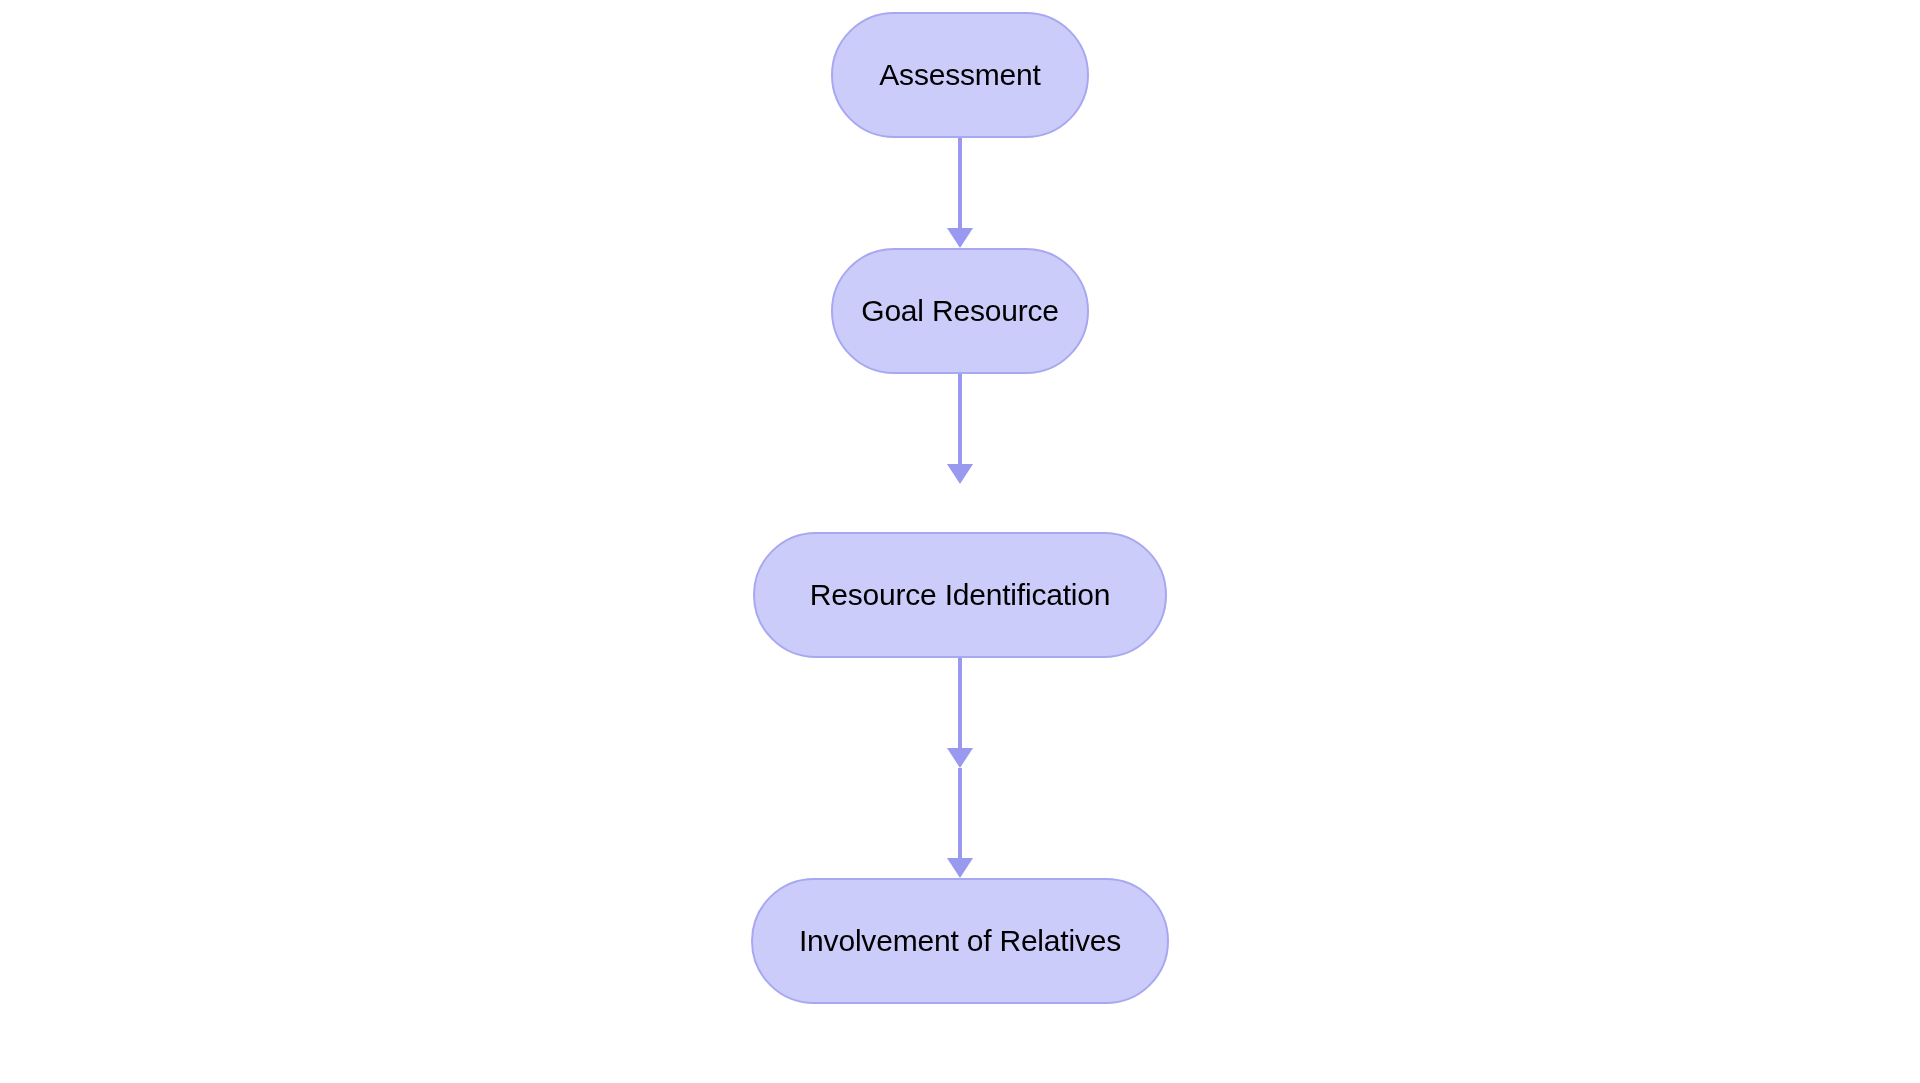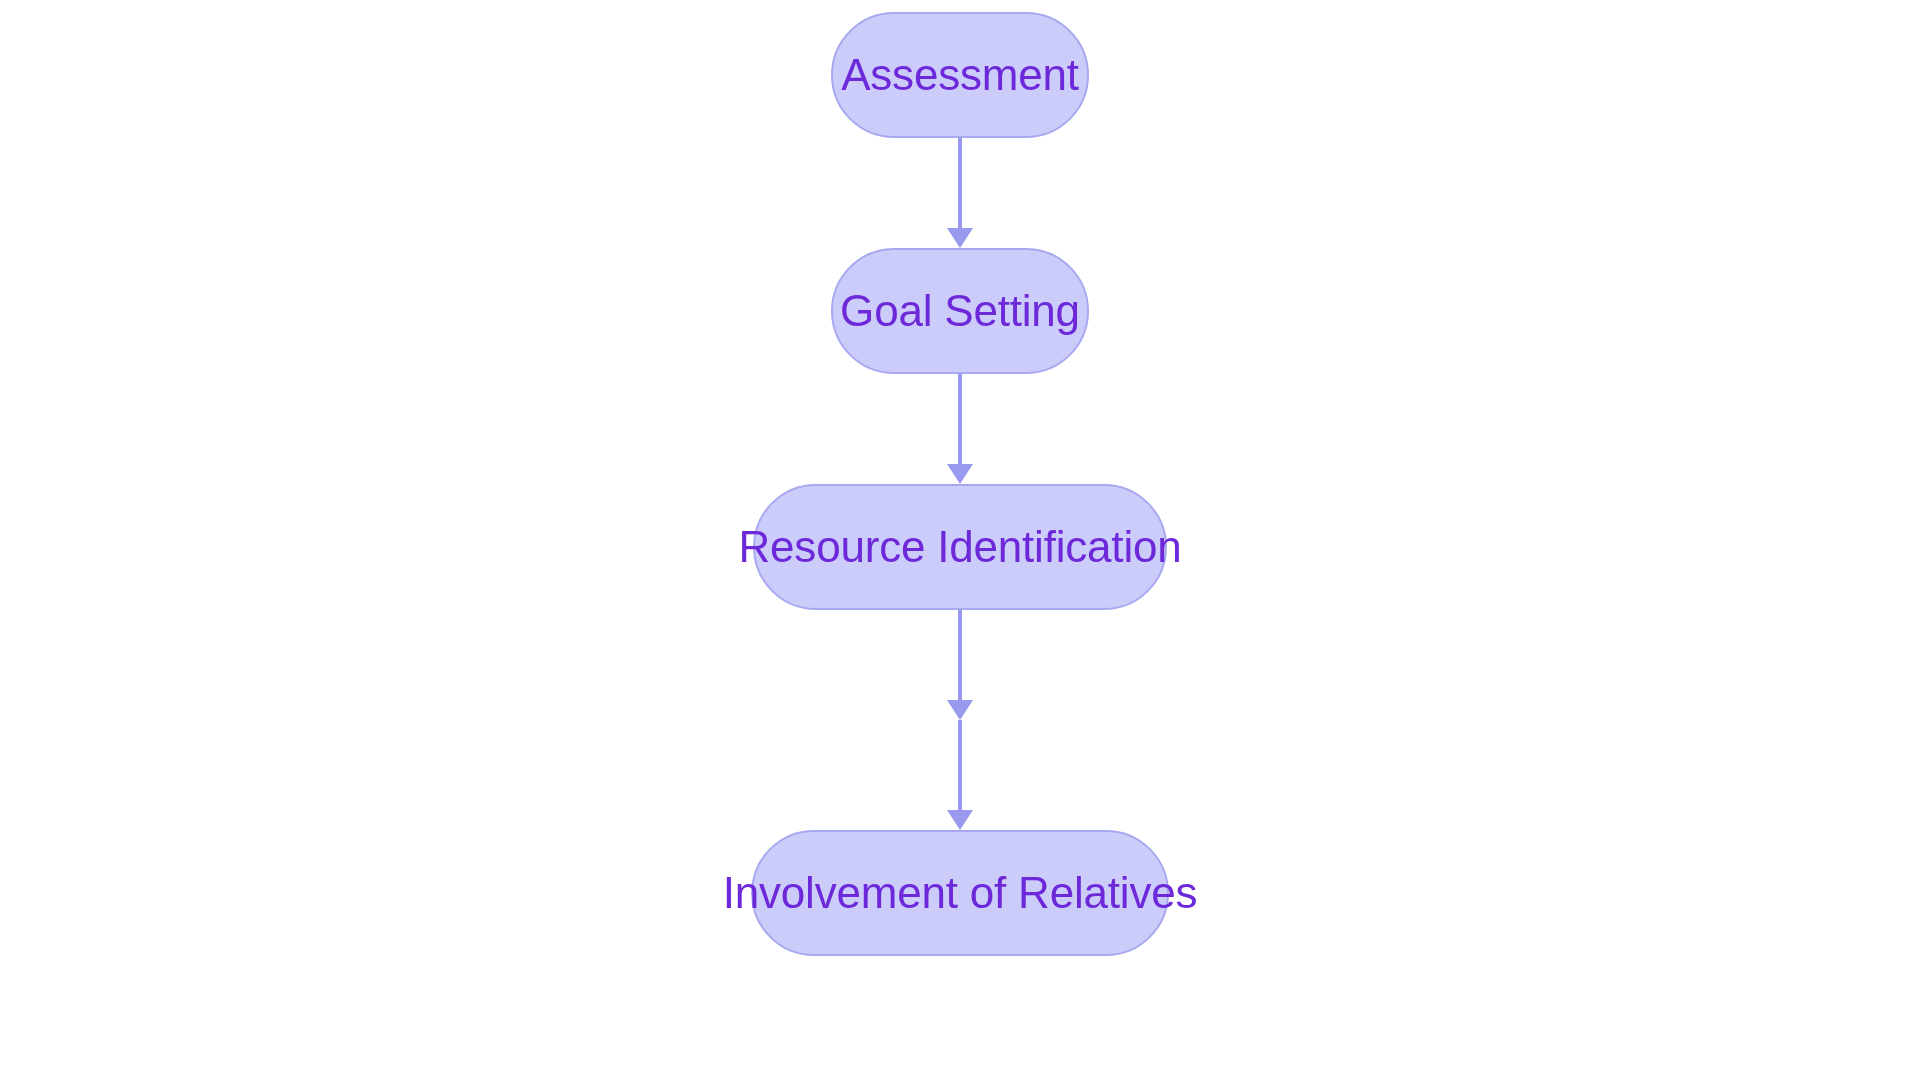--- a/index.html
+++ b/index.html
@@ -40,30 +40,30 @@
     border-radius: 63px;
     background: #ccccfb;
     border: 2px solid #a8a8f0;
     display: flex;
     align-items: center;
     justify-content: center;
     flex: 0 0 auto;
   }
   .flow-node-label {
     font-family: "Liberation Sans", sans-serif;
-    font-size: 44px;
+    font-size: 30px;
     line-height: 1;
-    color: #6d28d9;
+    color: #000000;
     white-space: nowrap;
     letter-spacing: -0.2px;
   }
 
   .node-w-258 { width: 258px; }
   .node-w-304 { width: 304px; }
-  .node-w-414 { width: 414px; }
+  .node-w-414 { width: 414px; margin-top: 48px; }
   .node-w-418 { width: 418px; text-align: right; }
 
   
   .flow-connector {
     position: relative;
     width: 30px;
     height: 110px;
     flex: 0 0 auto;
     display: flex;
     flex-direction: column;
@@ -96,21 +96,21 @@
     <div class="flow-node node-w-258">
       <span class="flow-node-label">Assessment</span>
     </div>
 
     <div class="flow-connector">
       <div class="connector-line"></div>
       <div class="connector-arrowhead"></div>
     </div>
 
     <div class="flow-node node-w-258">
-      <span class="flow-node-label">Goal Setting</span>
+      <span class="flow-node-label">Goal Resource</span>
     </div>
 
     <div class="flow-connector">
       <div class="connector-line"></div>
       <div class="connector-arrowhead"></div>
     </div>
 
     <div class="flow-node node-w-414">
       <span class="flow-node-label">Resource Identification</span>
     </div>

